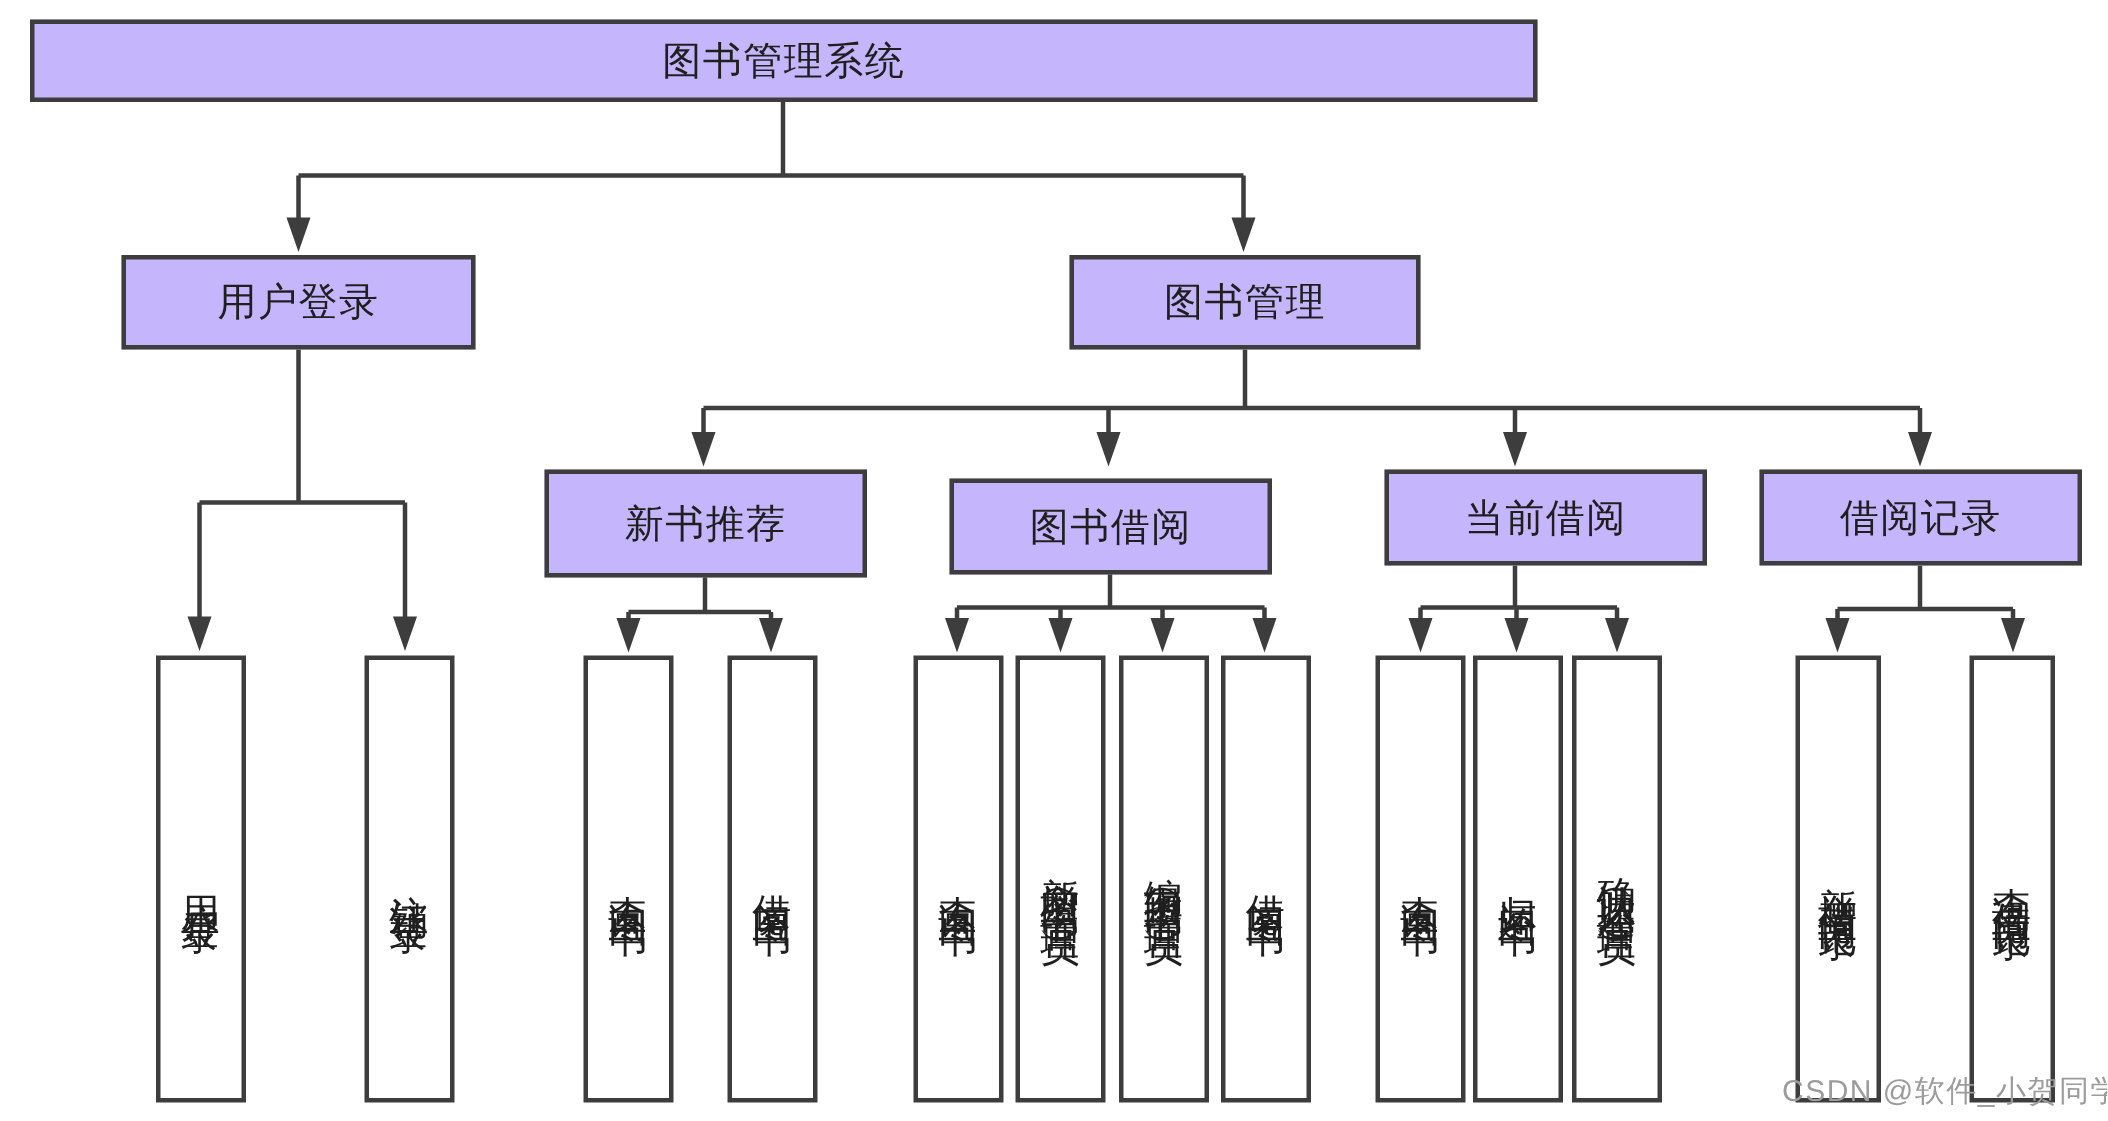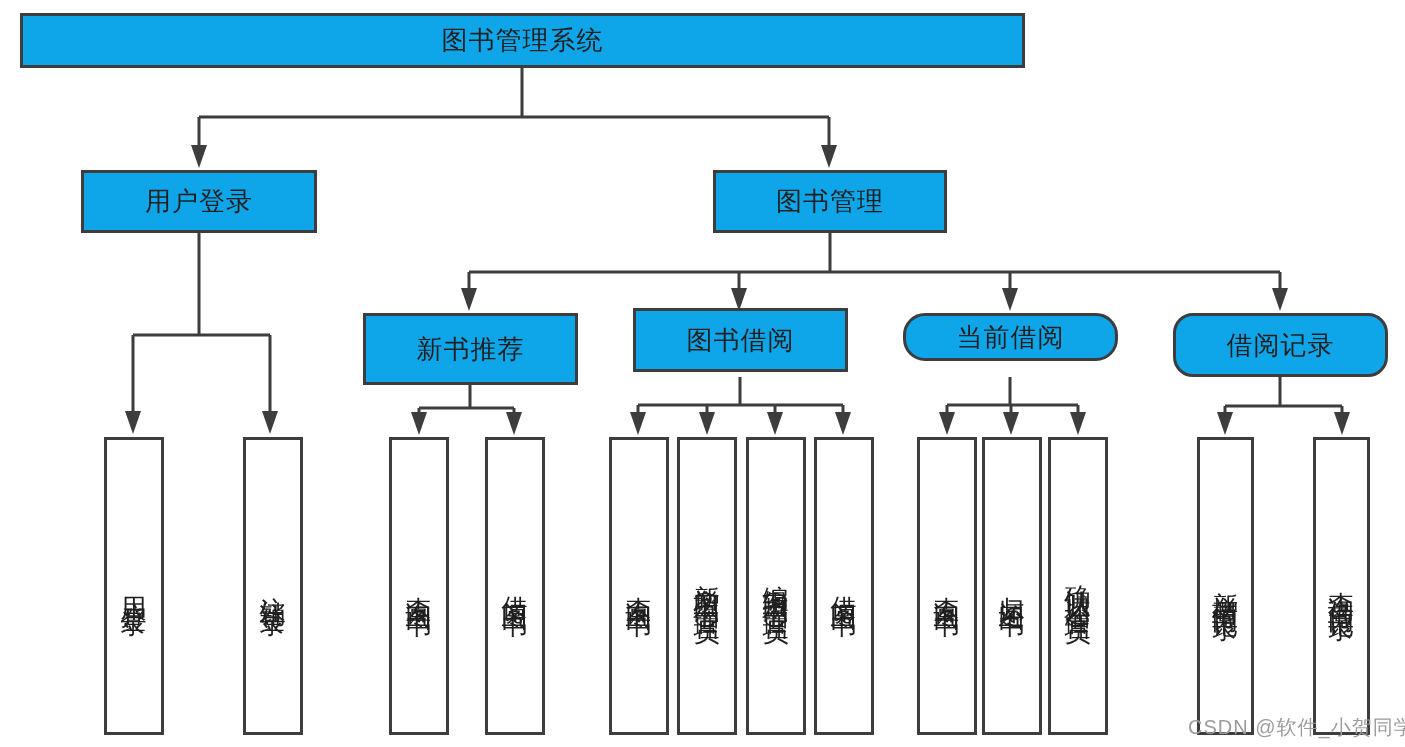--- a/index.html
+++ b/index.html
@@ -16,21 +16,21 @@
     background:var(--background);
     font-family:"Liberation Sans","DejaVu Sans",sans-serif;
     color:var(--text);
     overflow:hidden;
   }
   svg.wires{position:absolute;left:0;top:0;pointer-events:none;}
   svg.wires path{stroke:var(--line);stroke-width:3;fill:none;}
   svg.wires polygon{fill:var(--line);stroke:none;}
   .node{
     position:absolute;
-    background:#0ea5e9;
+    background:#c4b5fd;
     border:3px solid var(--line);
     display:flex;align-items:center;justify-content:center;
     font-size:26px;
     letter-spacing:1px;
     white-space:nowrap;
   }
   .leaf{
     position:absolute;
     top:437px;height:298px;width:60px;
     background:#fff;
@@ -102,23 +102,23 @@
       <polygon points="1334,412 1350,412 1342,435"></polygon>
     </g>
   </svg>
 
   <div class="node" style="left:20px;top:13px;width:1005px;height:55px;">图书管理系统</div>
 
   <div class="node" style="left:81px;top:170px;width:236px;height:63px;">用户登录</div>
   <div class="node" style="left:713px;top:170px;width:234px;height:63px;text-align:right;">图书管理</div>
 
   <div class="node" style="left:363px;top:313px;width:215px;height:72px;">新书推荐</div>
-  <div class="node" style="left:633px;top:308px;width:215px;height:64px;">图书借阅</div>
-  <div class="node" style="left:903px;top:313px;width:215px;height:48px;border-radius:22px;">当前借阅</div>
-  <div class="node" style="left:1173px;top:313px;width:215px;height:64px;border-radius:20px;">借阅记录</div>
+  <div class="node" style="left:633px;top:319px;width:215px;height:64px;">图书借阅</div>
+  <div class="node" style="left:923px;top:313px;width:215px;height:64px;">当前借阅</div>
+  <div class="node" style="left:1173px;top:313px;width:215px;height:64px;">借阅记录</div>
 
   <div class="leaf" style="left:104px;">
     <span class="vtext">用户登录</span>
   </div>
   <div class="leaf" style="left:243px;">
     <span class="vtext">注销登录</span>
   </div>
 
   <div class="leaf" style="left:389px;">
     <span class="vtext">查询图书</span>

